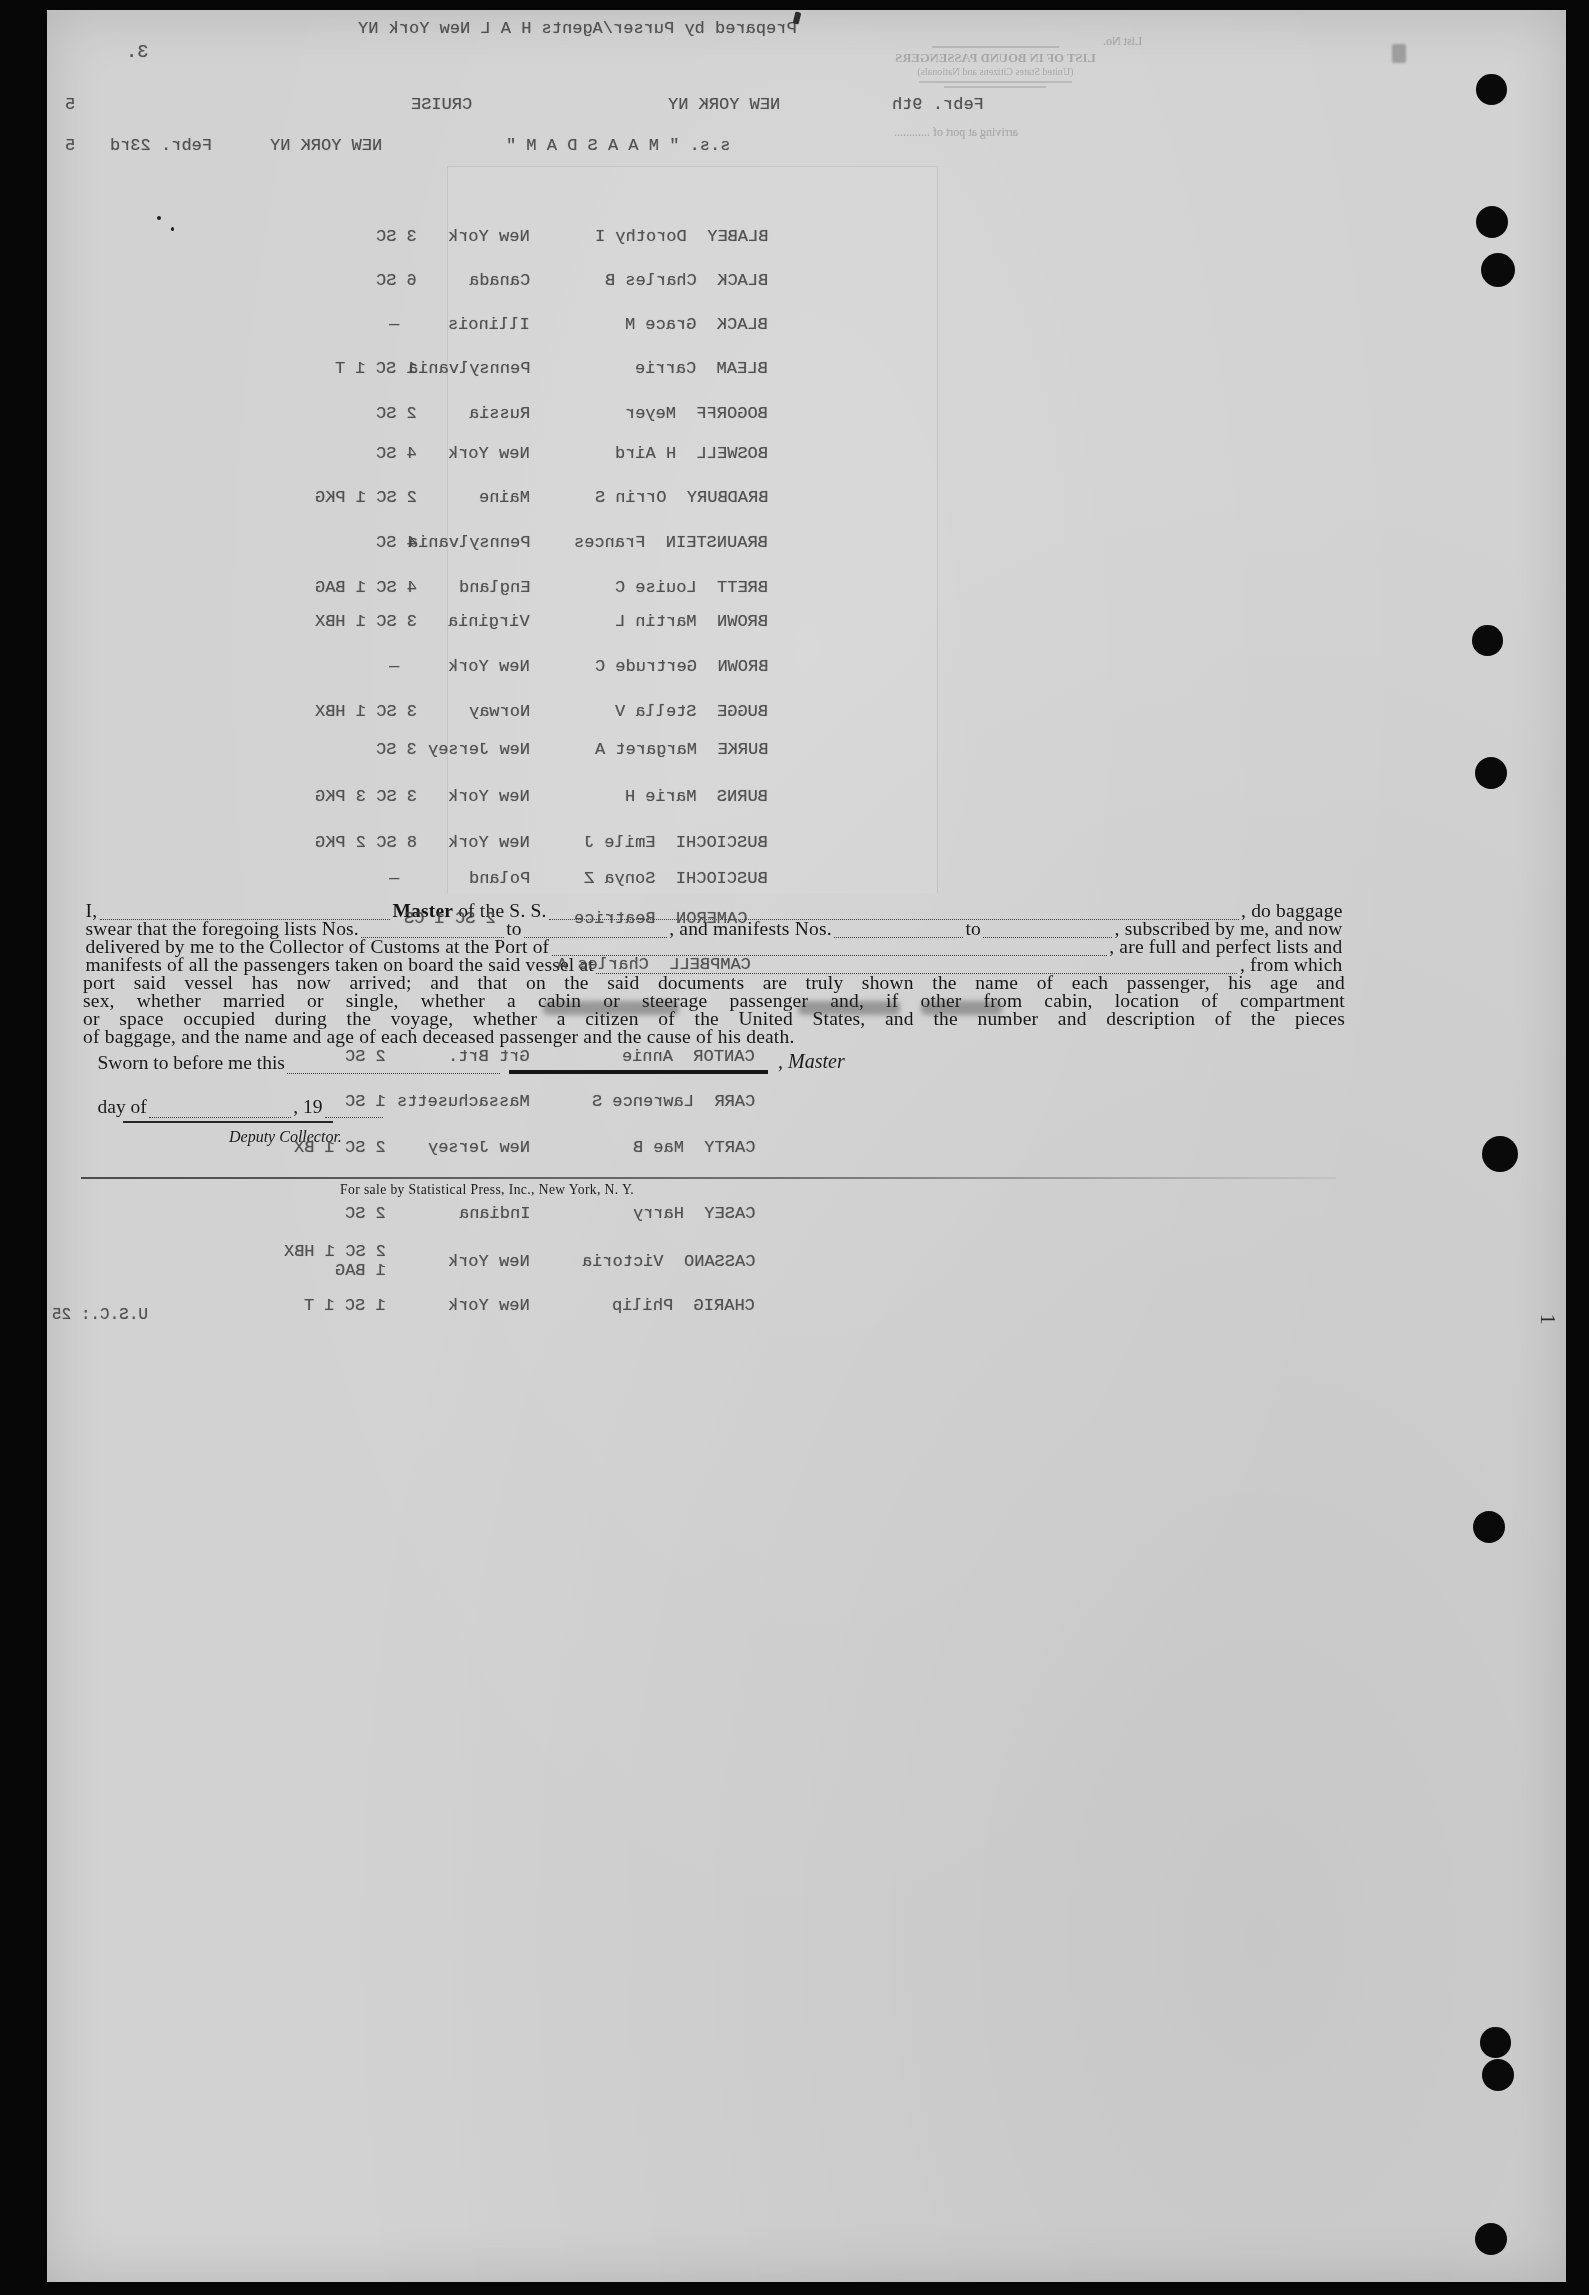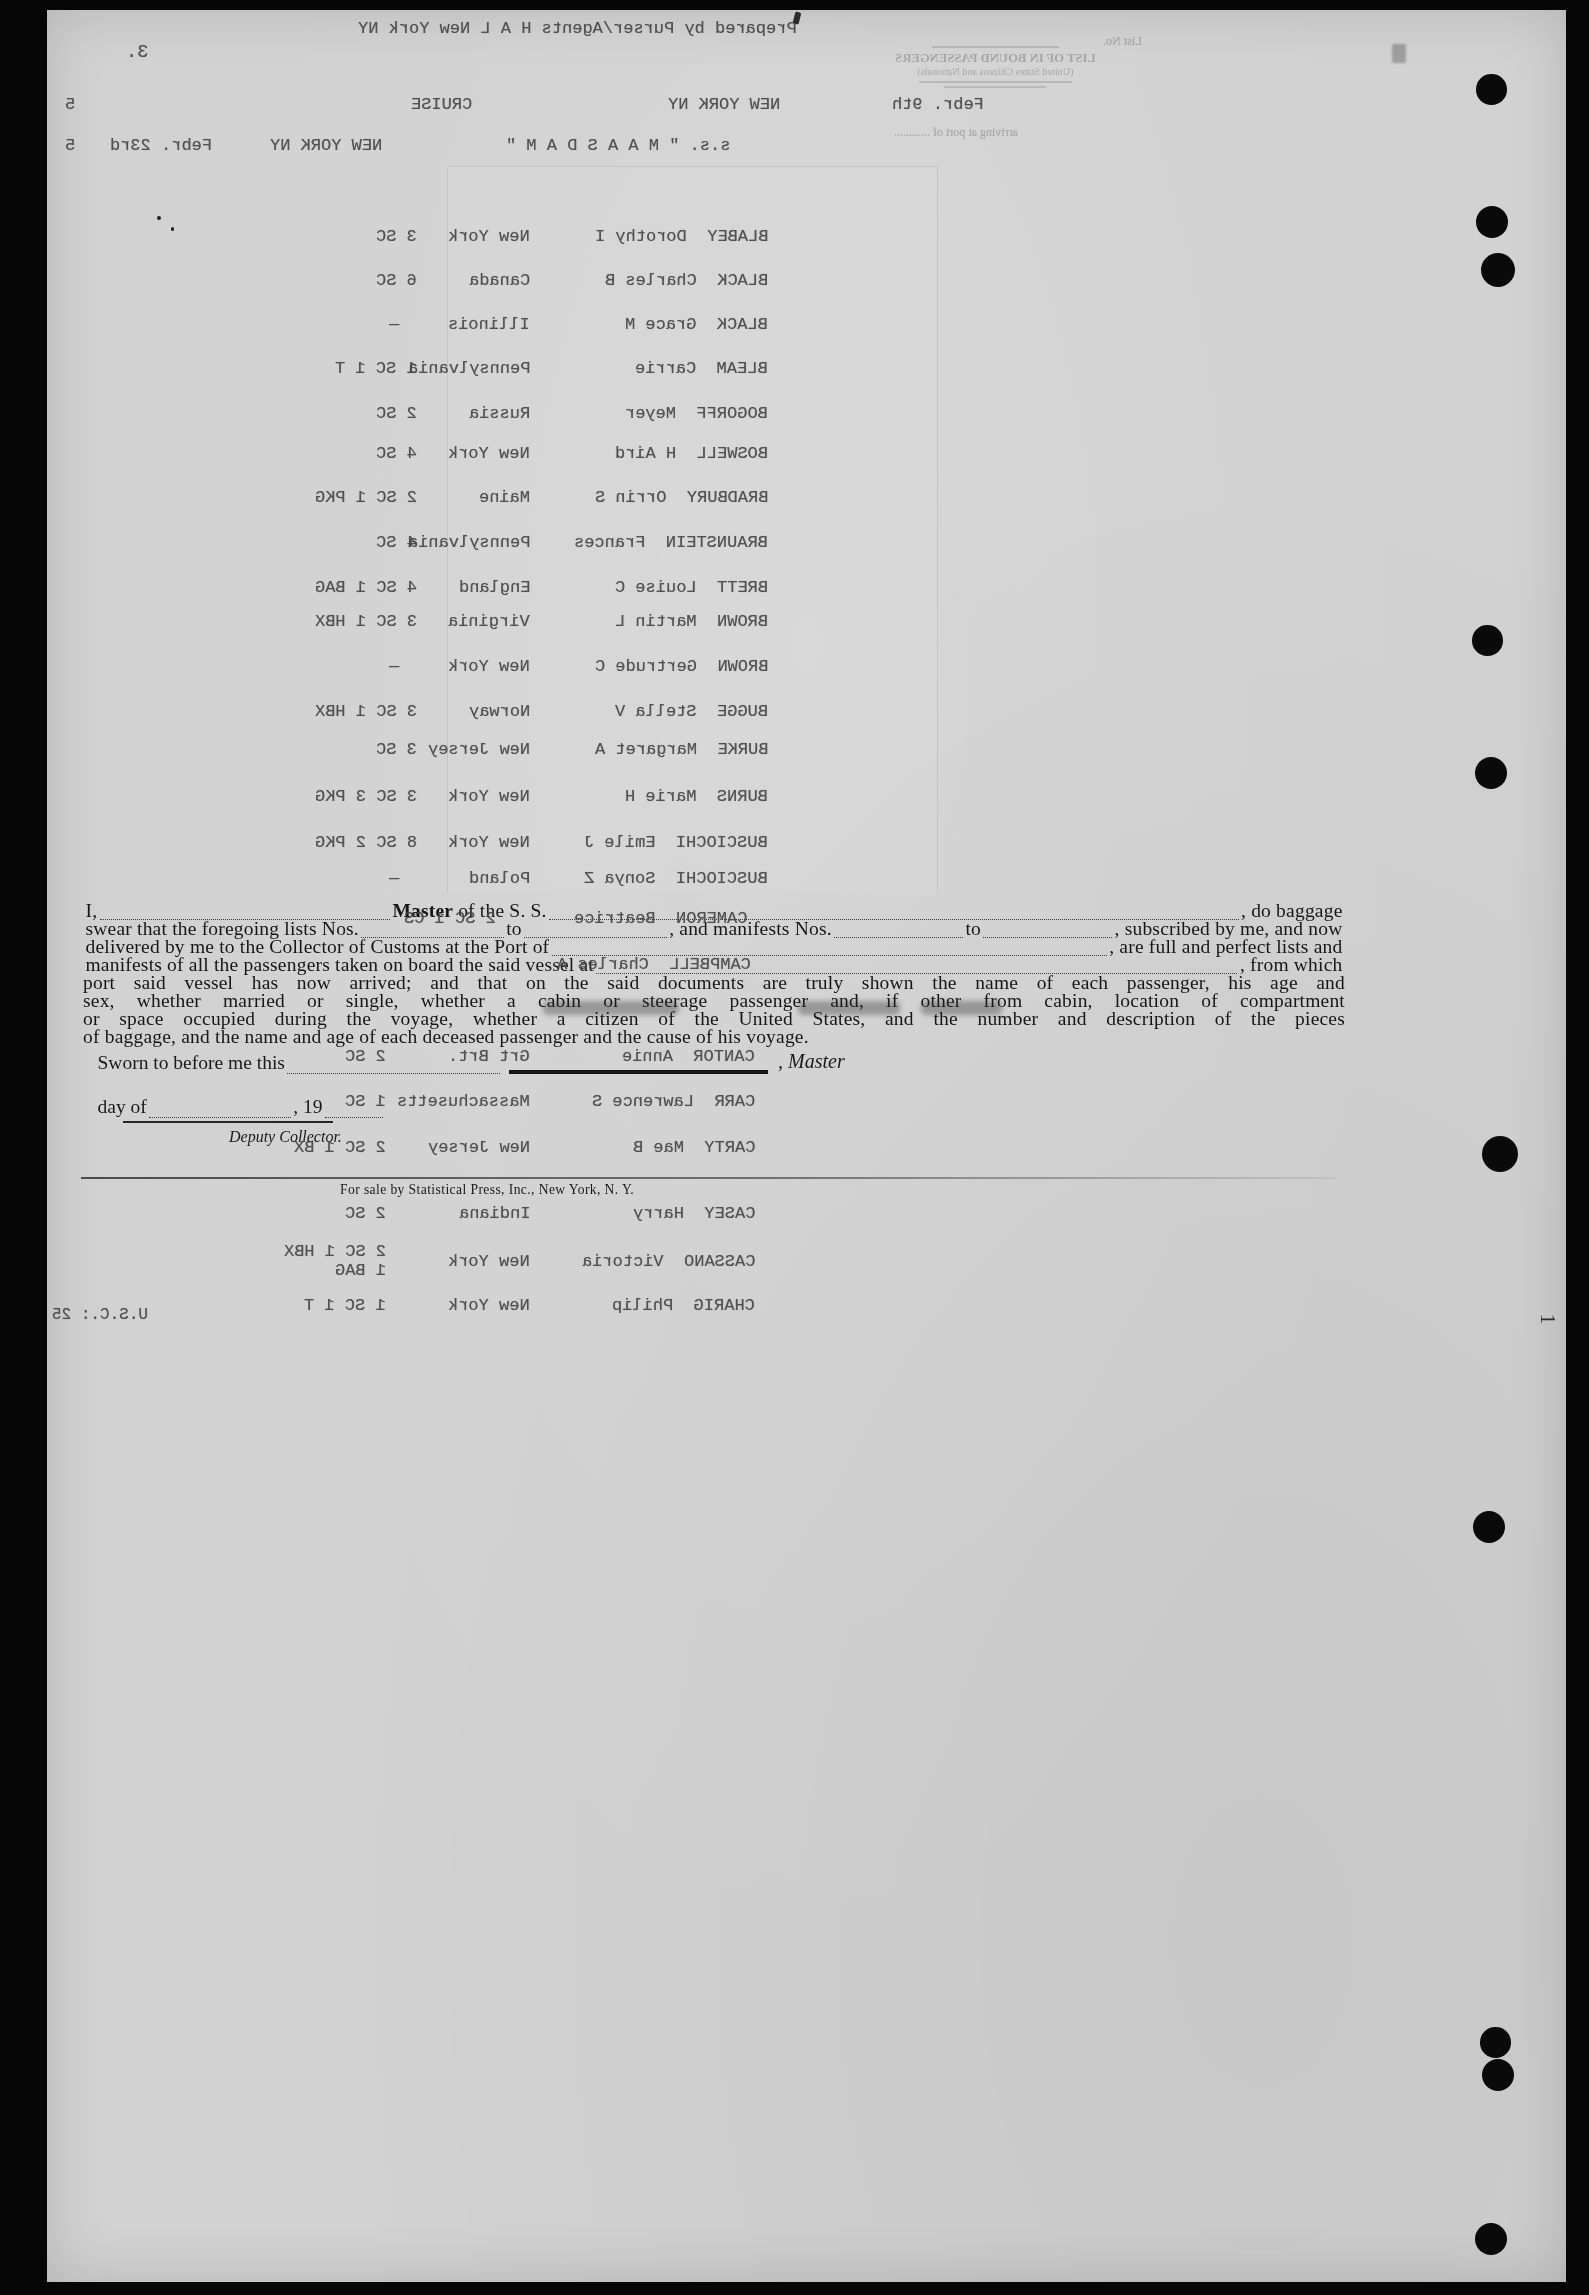--- a/index.html
+++ b/index.html
@@ -185,21 +185,21 @@
       <span>, are full and perfect lists and</span>
     </div>
     <div class="oline flexline">
       <span>manifests of all the passengers taken on board the said vessel at</span>
       <span class="lead" style="flex-grow:1"></span>
       <span>, from which</span>
     </div>
     <div class="oline just">port said vessel has now arrived; and that on the said documents are truly shown the name of each passenger, his age and</div>
     <div class="oline just">sex, whether married or single, whether a cabin or steerage passenger and, if other from cabin, location of compartment</div>
     <div class="oline just">or space occupied during the voyage, whether a citizen of the United States, and the number and description of the pieces</div>
-    <div class="oline">of baggage, and the name and age of each deceased passenger and the cause of his voyage.</div>
+    <div class="oline">of baggage, and the name and age of each deceased passenger and the cause of his death.</div>
   </div>
 
   <div class="mrow" style="top:899px">
     <span class="mir" style="right:819px">CAMERON  Beatrice</span>
     <span class="mir" style="right:1070px">2 SC 1 CS</span>
   </div>
   <div class="mrow" style="top:945px">
     <span class="mir" style="right:815px">CAMPBELL  Charles A</span>
   </div>
   <div class="smudge" style="left:496px;top:991px;width:136px"></div>

